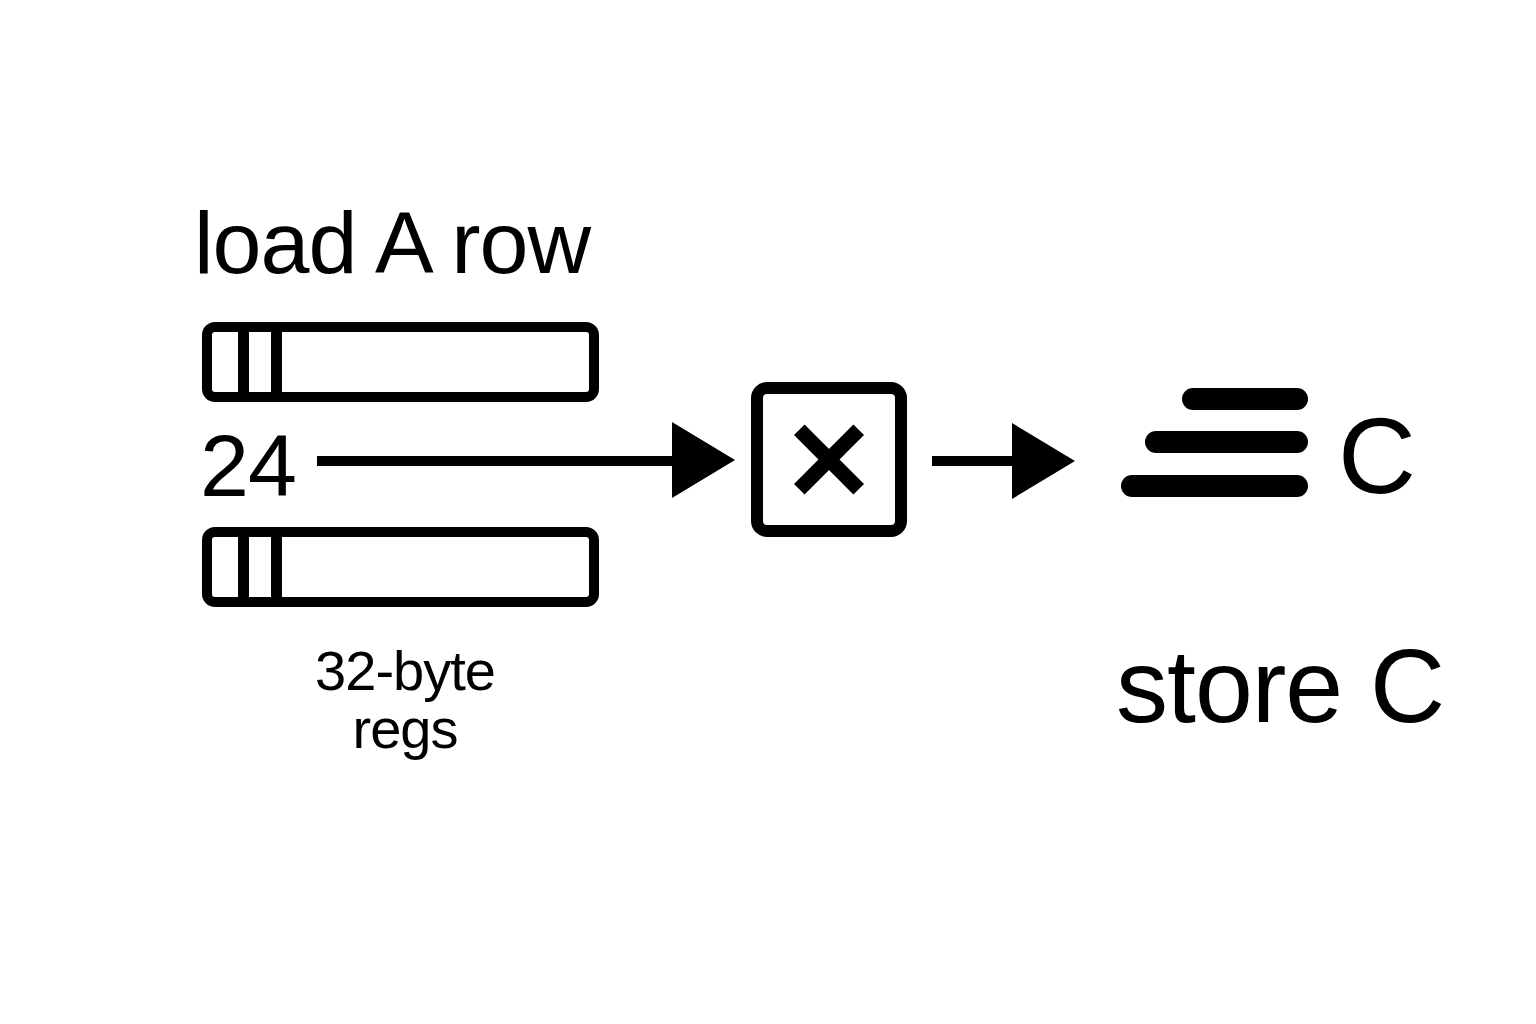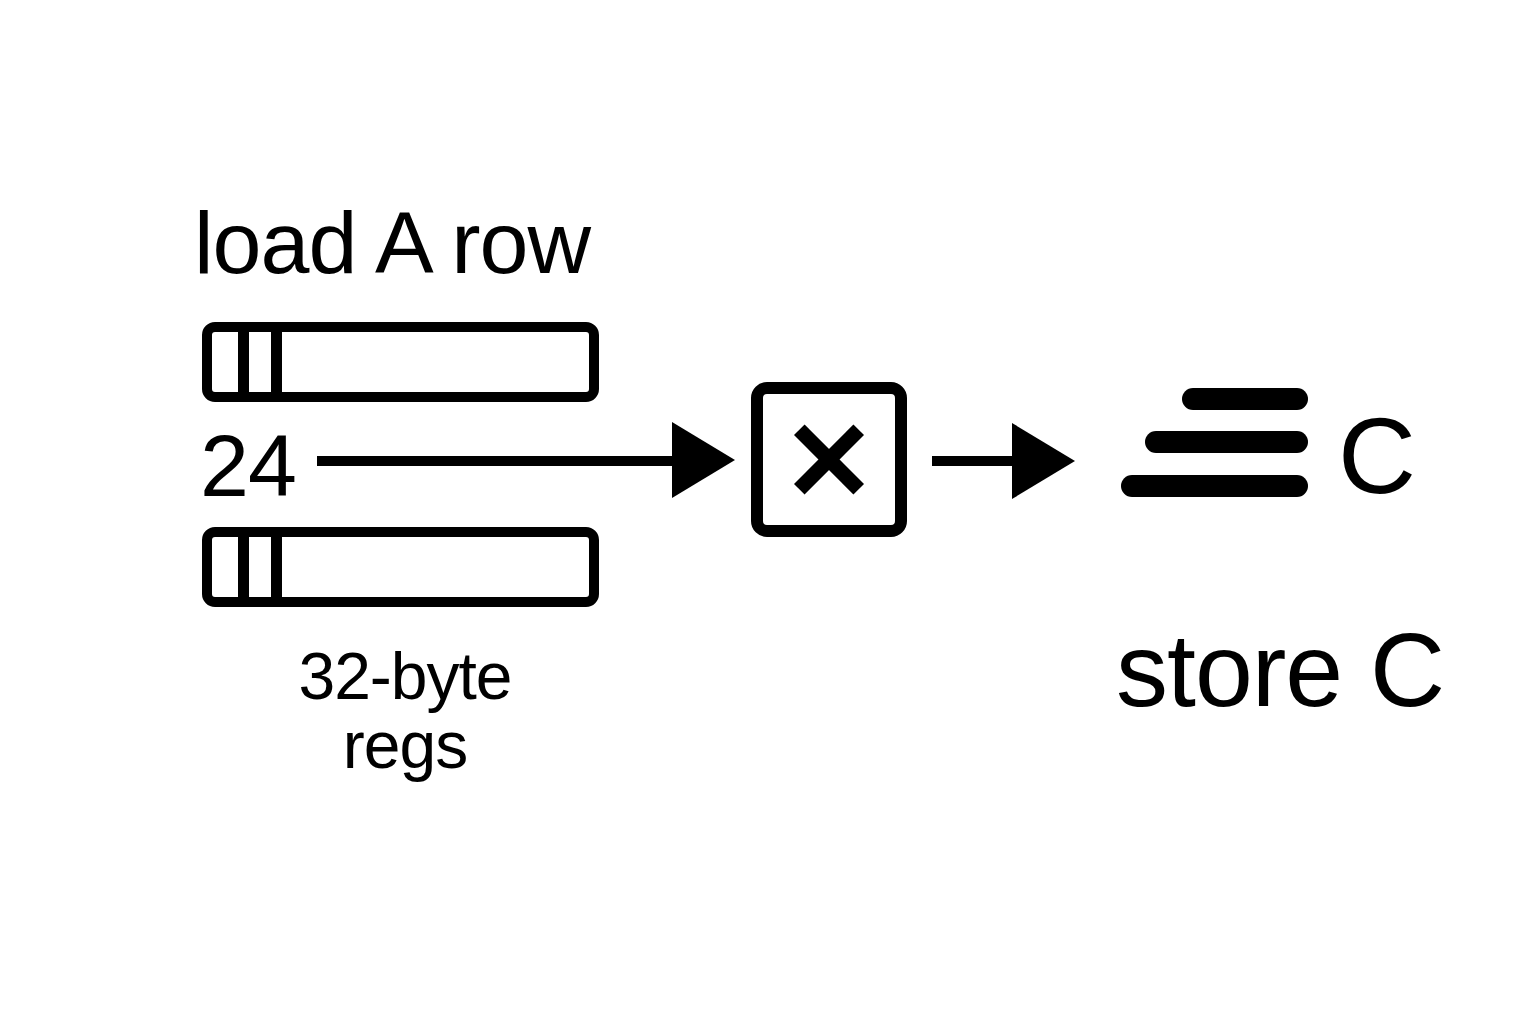--- a/index.html
+++ b/index.html
@@ -103,21 +103,21 @@
   <div class="label" style="left:200px; top:422px; font-size:88px;">24</div>
 
   <div class="hline" style="left:317px; top:456px; width:358px;"></div>
   <div class="tri" style="left:672px; top:422px;" aria-label="→"></div>
 
   <div class="reg" style="left:202px; top:527px;">
     <div class="regdiv" style="left:26px;"></div>
     <div class="regdiv" style="left:59px;"></div>
   </div>
 
-  <div class="label" style="left:155px; top:642px; width:500px; text-align:center; font-size:66px; line-height:1.04; white-space:normal;">
+  <div class="label" style="left:155px; top:642px; width:500px; text-align:center; font-size:56px; line-height:1.04; white-space:normal;">
     <span class="caption-line">32-byte</span>
     <span class="caption-line">regs</span>
   </div>
 
   <div class="mult">
     <span class="icon-x" aria-label="×">
       <i class="stroke s1"></i>
       <i class="stroke s2"></i>
     </span>
   </div>
@@ -126,15 +126,15 @@
   <div class="tri" style="left:1012px; top:423px;" aria-label="→"></div>
 
   <div>
     <div class="cbar" style="left:1182px; top:388px; width:126px;"></div>
     <div class="cbar" style="left:1145px; top:431px; width:163px;"></div>
     <div class="cbar" style="left:1121px; top:475px; width:187px;"></div>
   </div>
 
   <div class="label" style="left:1338px; top:402px; font-size:108px;">C</div>
 
-  <div class="label" style="left:1116px; top:618px; font-size:104px;">store C</div>
+  <div class="label" style="left:1116px; top:634px; font-size:104px;">store C</div>
 
 </div>
 
 </body></html>

